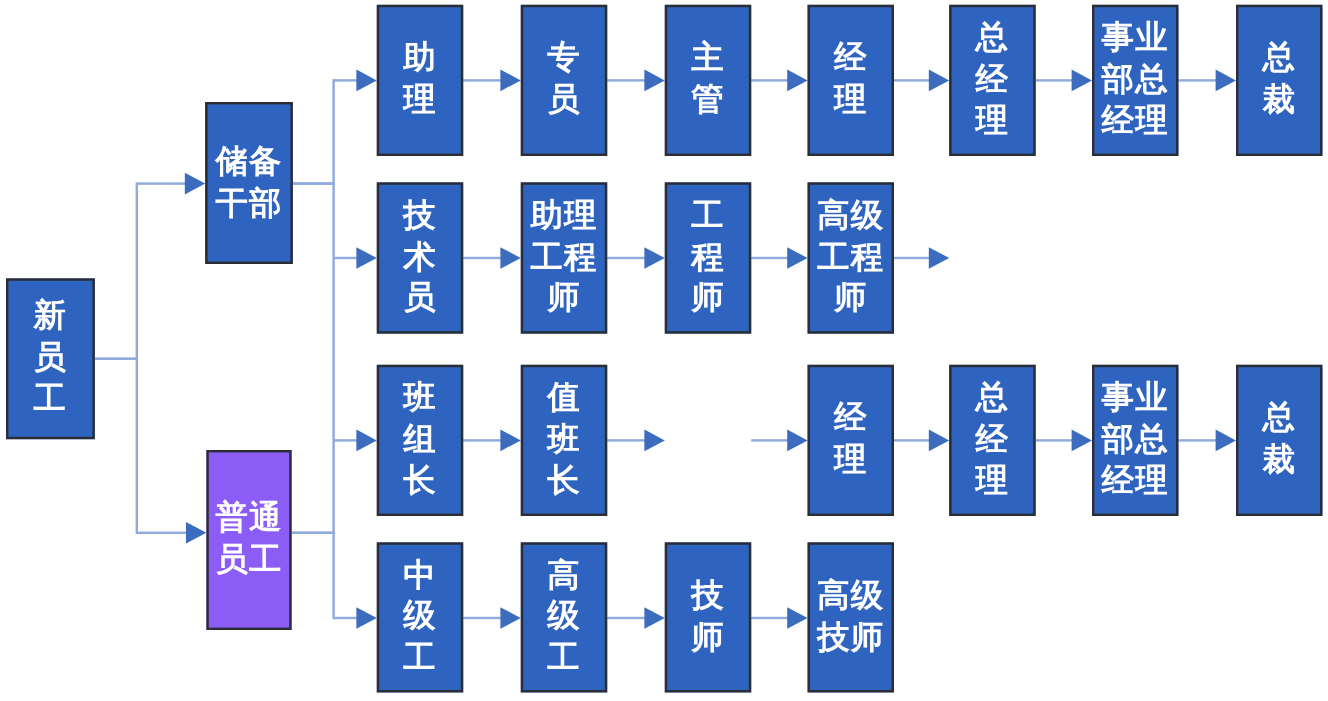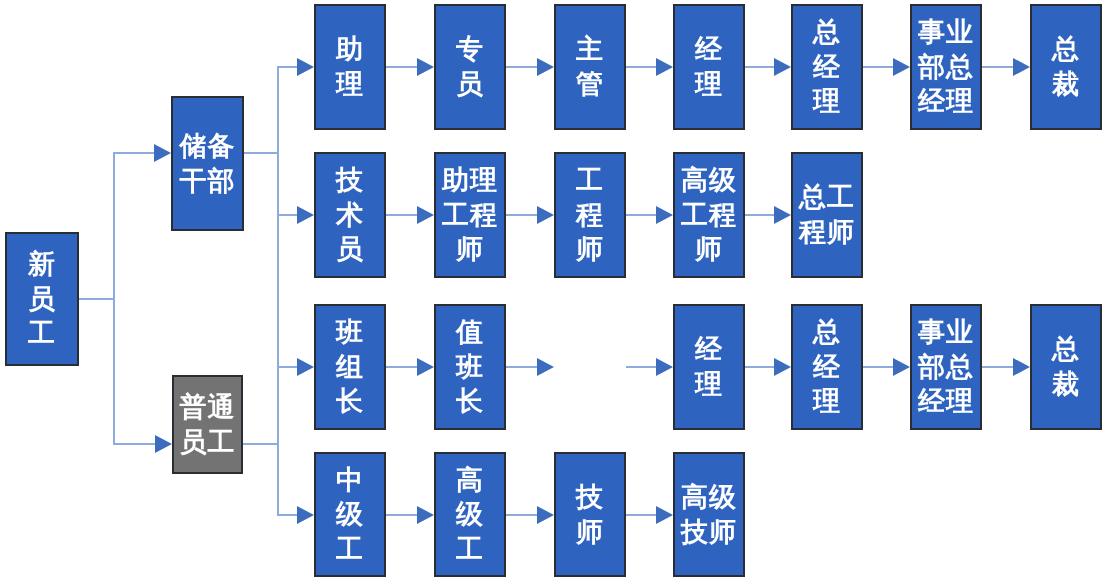--- a/index.html
+++ b/index.html
@@ -100,23 +100,23 @@
     <div class="arrowhead" style="left: 1013px; top: 358px; border-left-color: rgb(60, 108, 190);"></div>
     <div class="cline" style="left: 386px; top: 513.5px; width: 33px; height: 2px; background: rgb(143, 170, 220);"></div>
     <div class="arrowhead" style="left: 417px; top: 505.5px; border-left-color: rgb(60, 108, 190);"></div>
     <div class="cline" style="left: 506px; top: 513.5px; width: 33px; height: 2px; background: rgb(143, 170, 220);"></div>
     <div class="arrowhead" style="left: 537px; top: 505.5px; border-left-color: rgb(60, 108, 190);"></div>
     <div class="cline" style="left: 626px; top: 513.5px; width: 32px; height: 2px; background: rgb(143, 170, 220);"></div>
     <div class="arrowhead" style="left: 656px; top: 505.5px; border-left-color: rgb(60, 108, 190);"></div>
     <div class="node" style="left: 5px; top: 232px; width: 74px; height: 134px; background: rgb(46, 99, 191); border-color: rgb(43, 45, 53); color: rgb(255, 255, 255);"><span>新
 员
 工</span></div>
-    <div class="node" style="left: 171px; top: 96px; width: 73px; height: 135px; background: rgb(46, 99, 191); border-color: rgb(43, 45, 53); color: rgb(255, 255, 255);"><span>储备
+    <div class="node" style="left: 171px; top: 85px; width: 73px; height: 135px; background: rgb(46, 99, 191); border-color: rgb(43, 45, 53); color: rgb(255, 255, 255);"><span>储备
 干部</span></div>
-    <div class="node" style="left: 172px; top: 375px; width: 71px; height: 99px; background: #737373; border-color: rgb(43, 45, 53); color: rgb(255, 255, 255);"><span>普通
+    <div class="node" style="left: 172px; top: 375px; width: 71px; height: 150px; background: #8b5cf6; border-color: rgb(43, 45, 53); color: rgb(255, 255, 255);"><span>普通
 员工</span></div>
     <div class="node" style="left: 314px; top: 4px; width: 72px; height: 126px; background: rgb(46, 99, 191); border-color: rgb(43, 45, 53); color: rgb(255, 255, 255);"><span>助
 理</span></div>
     <div class="node" style="left: 434px; top: 4px; width: 72px; height: 126px; background: rgb(46, 99, 191); border-color: rgb(43, 45, 53); color: rgb(255, 255, 255);"><span>专
 员</span></div>
     <div class="node" style="left: 554px; top: 4px; width: 72px; height: 126px; background: rgb(46, 99, 191); border-color: rgb(43, 45, 53); color: rgb(255, 255, 255);"><span>主
 管</span></div>
     <div class="node" style="left: 673px; top: 4px; width: 72px; height: 126px; background: rgb(46, 99, 191); border-color: rgb(43, 45, 53); color: rgb(255, 255, 255);"><span>经
 理</span></div>
     <div class="node" style="left: 791px; top: 4px; width: 72px; height: 126px; background: rgb(46, 99, 191); border-color: rgb(43, 45, 53); color: rgb(255, 255, 255);"><span>总
@@ -132,22 +132,20 @@
 员</span></div>
     <div class="node" style="left: 434px; top: 152px; width: 72px; height: 126px; background: rgb(46, 99, 191); border-color: rgb(43, 45, 53); color: rgb(255, 255, 255);"><span>助理
 工程
 师</span></div>
     <div class="node" style="left: 554px; top: 152px; width: 72px; height: 126px; background: rgb(46, 99, 191); border-color: rgb(43, 45, 53); color: rgb(255, 255, 255);"><span>工
 程
 师</span></div>
     <div class="node" style="left: 673px; top: 152px; width: 72px; height: 126px; background: rgb(46, 99, 191); border-color: rgb(43, 45, 53); color: rgb(255, 255, 255);"><span>高级
 工程
 师</span></div>
-    <div class="node" style="left: 791px; top: 152px; width: 72px; height: 126px; background: rgb(46, 99, 191); border-color: rgb(43, 45, 53); color: rgb(255, 255, 255);"><span>总工
-程师</span></div>
     <div class="node" style="left: 314px; top: 304px; width: 72px; height: 126px; background: rgb(46, 99, 191); border-color: rgb(43, 45, 53); color: rgb(255, 255, 255);"><span>班
 组
 长</span></div>
     <div class="node" style="left: 434px; top: 304px; width: 72px; height: 126px; background: rgb(46, 99, 191); border-color: rgb(43, 45, 53); color: rgb(255, 255, 255);"><span>值
 班
 长</span></div>
     <div class="node" style="left: 673px; top: 304px; width: 72px; height: 126px; background: rgb(46, 99, 191); border-color: rgb(43, 45, 53); color: rgb(255, 255, 255);"><span>经
 理</span></div>
     <div class="node" style="left: 791px; top: 304px; width: 72px; height: 126px; background: rgb(46, 99, 191); border-color: rgb(43, 45, 53); color: rgb(255, 255, 255);"><span>总
 经

